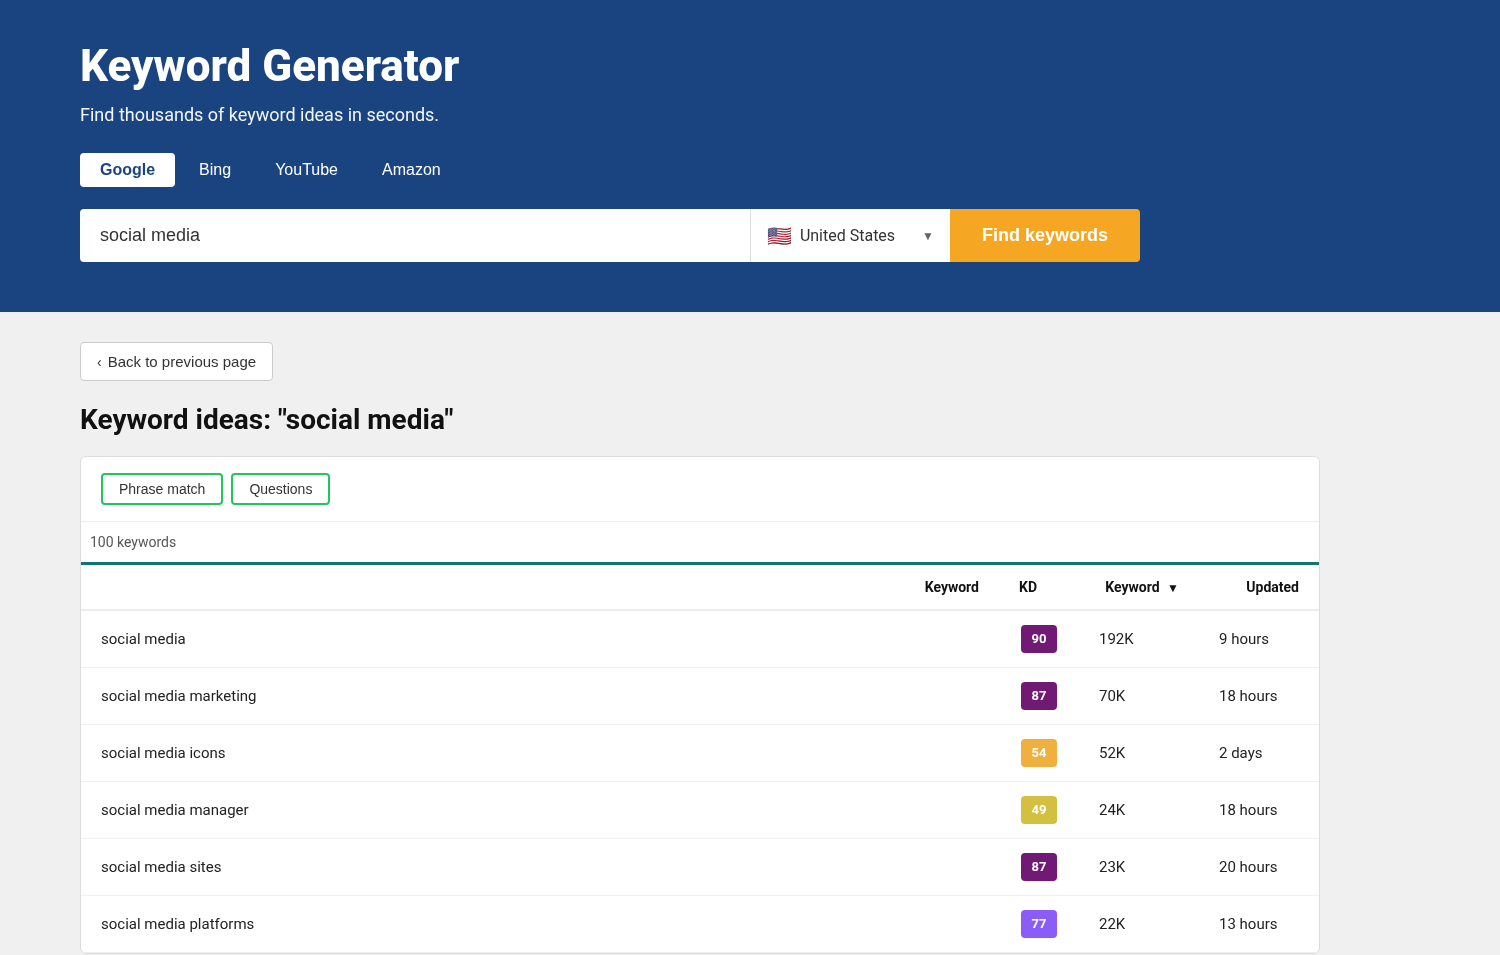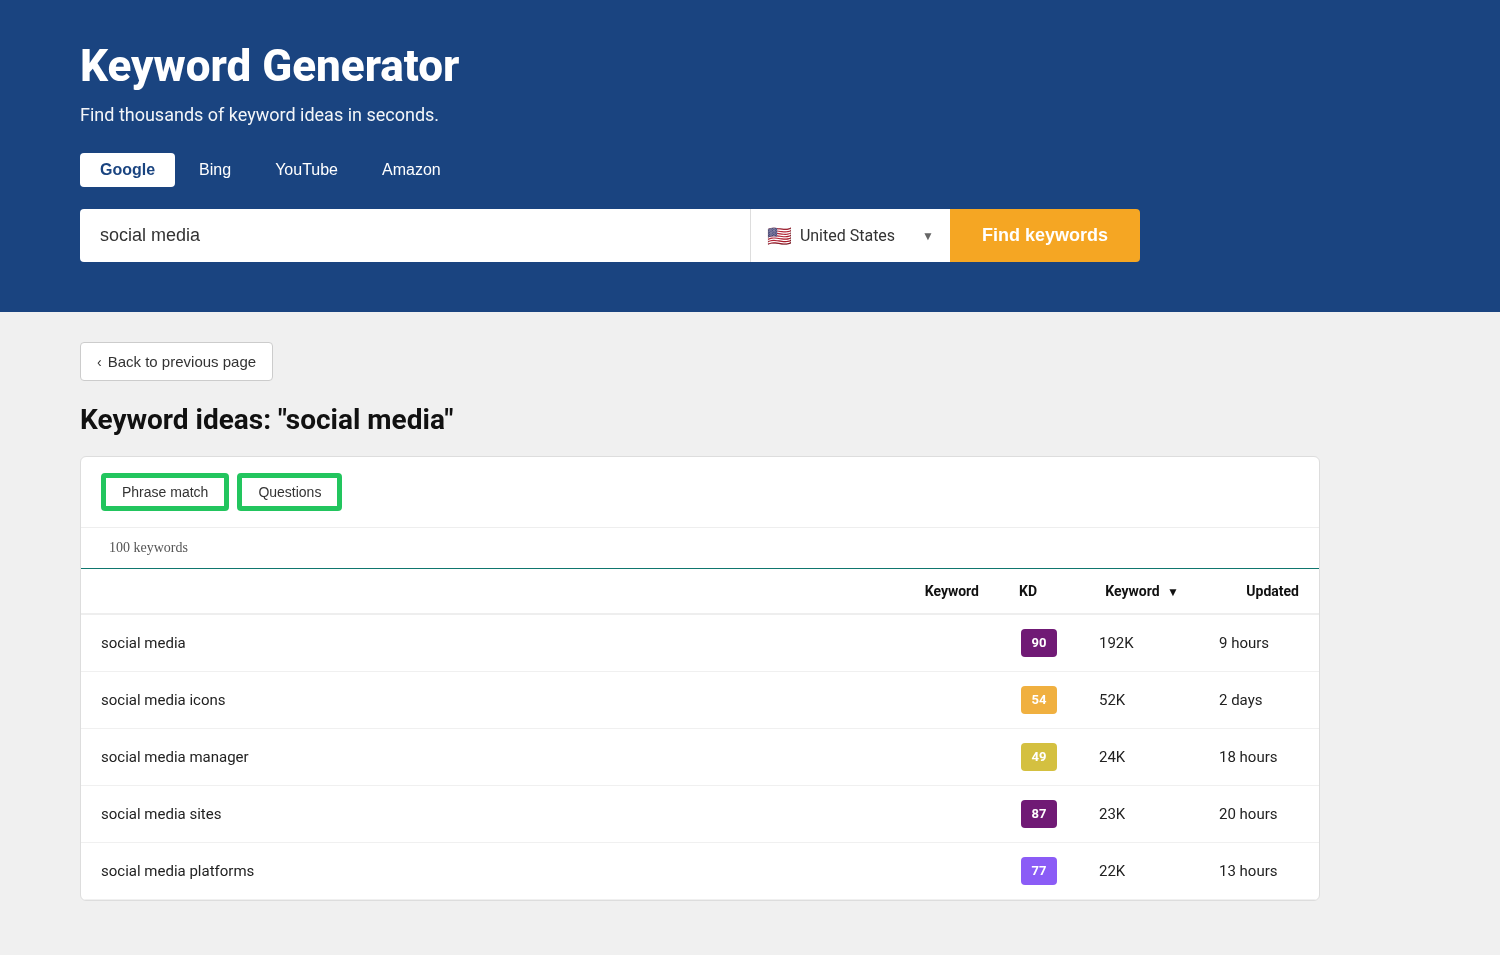--- a/index.html
+++ b/index.html
@@ -126,34 +126,33 @@
       overflow: hidden;
     }
     .filter-bar {
       display: flex;
       gap: 8px;
       padding: 16px 20px;
       border-bottom: 1px solid #eee;
     }
     .filter-btn {
       padding: 6px 16px;
-      border: 5px solid #22c55e;
+      border: 2px solid #22c55e;
       border-radius: 4px;
       background: white;
       font-size: 14px;
       cursor: pointer;
       color: #333;
     }
 
     .keywords-count {
-      padding: 12px 28px;
+      padding: 12px 9px;
       font-size: 14px;
       color: #555;
-      border-bottom: 1px solid #0f766e;
-      font-family: Liberation Serif, serif;
+      border-bottom: 3px solid #0f766e;
     }
 
     table {
       width: 100%;
       border-collapse: collapse;
     }
     thead tr {
       border-bottom: 2px solid #eee;
     }
     th {
@@ -247,20 +246,28 @@
       <tbody id="keywords-tbody">
       <tr>
       <td>social media</td>
       <td class="kd-col">
         <span class="kd-badge kd-high">90</span>
       </td>
       <td>192K</td>
       <td>9 hours</td>
     </tr>
           <tr>
+      <td>social media marketing</td>
+      <td class="kd-col">
+        <span class="kd-badge kd-high">87</span>
+      </td>
+      <td>70K</td>
+      <td>18 hours</td>
+    </tr>
+          <tr>
       <td>social media icons</td>
       <td class="kd-col">
         <span class="kd-badge kd-medium">54</span>
       </td>
       <td>52K</td>
       <td>2 days</td>
     </tr>
           <tr>
       <td>social media manager</td>
       <td class="kd-col">

